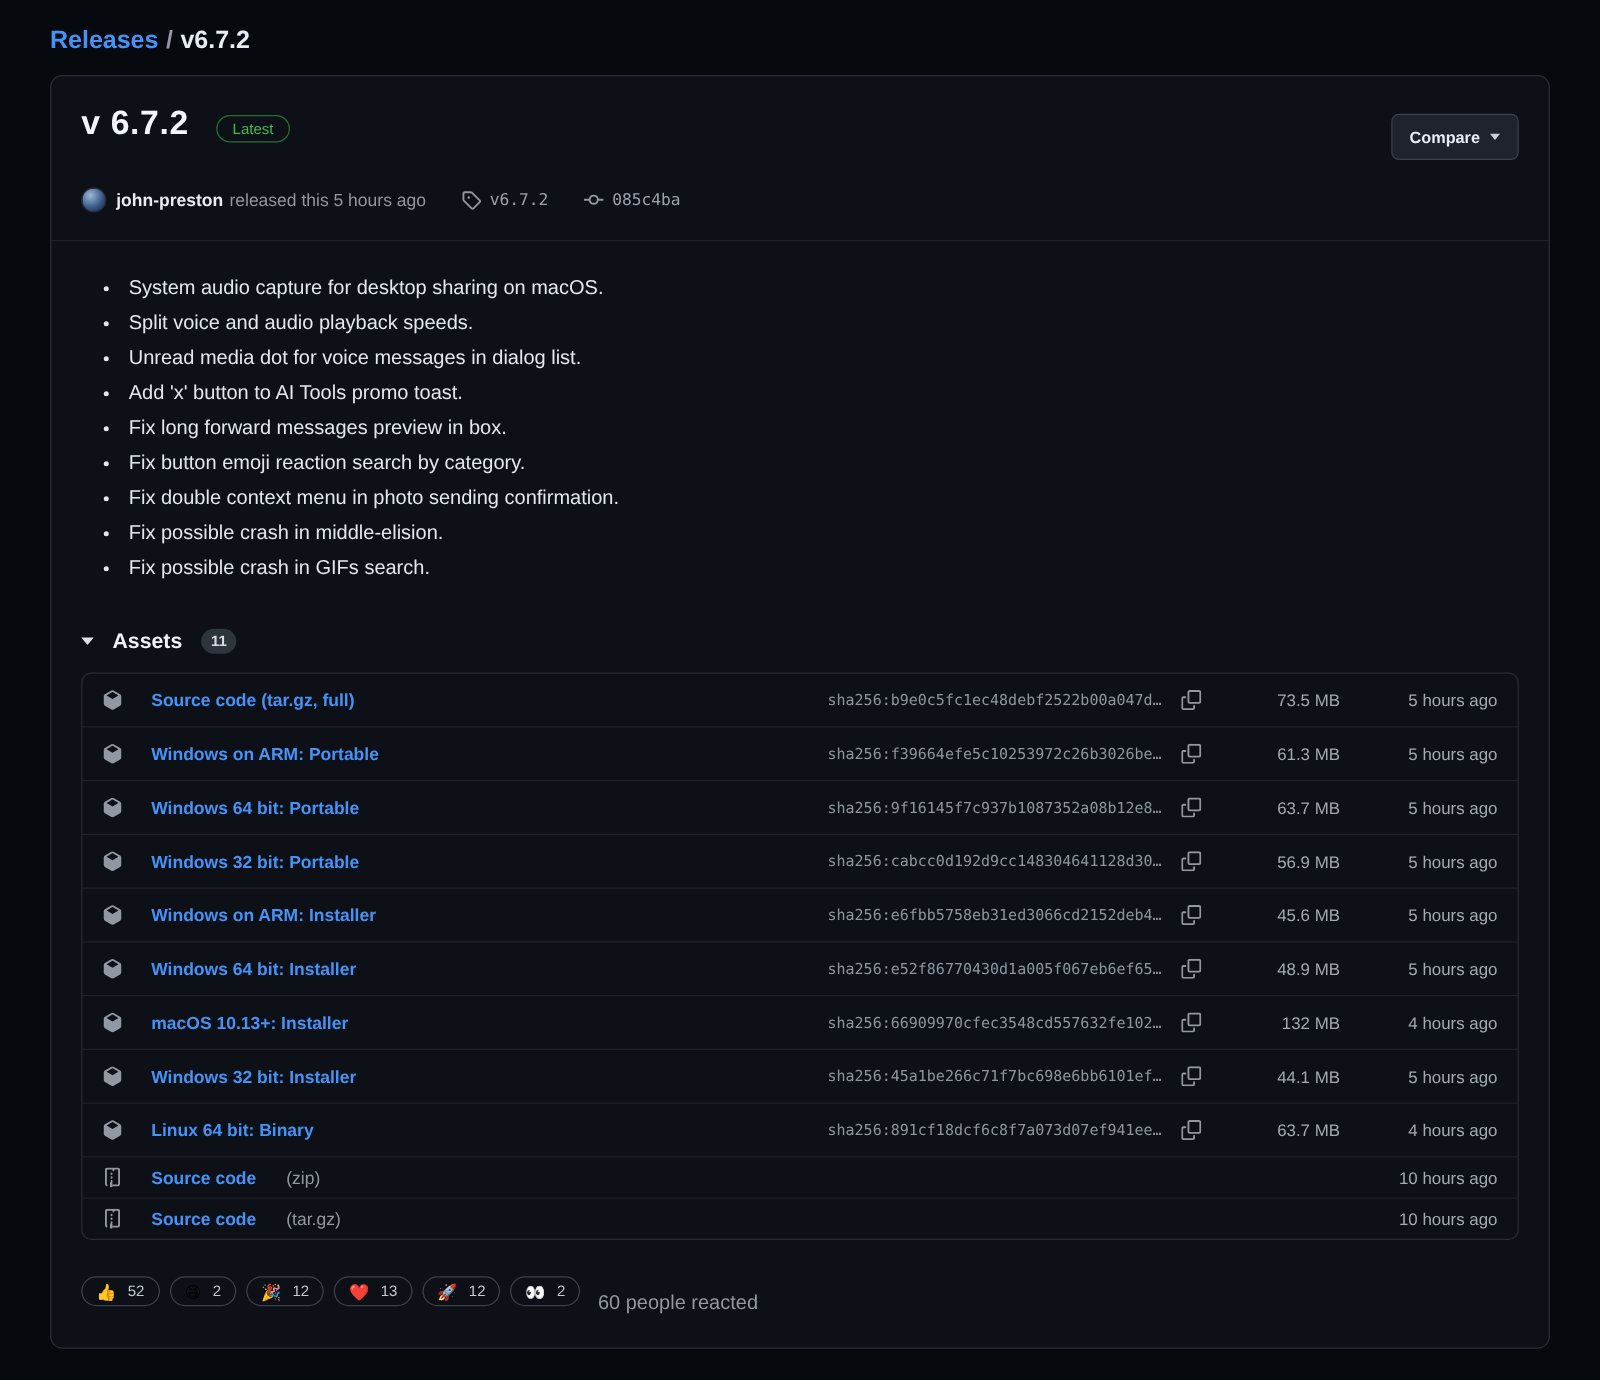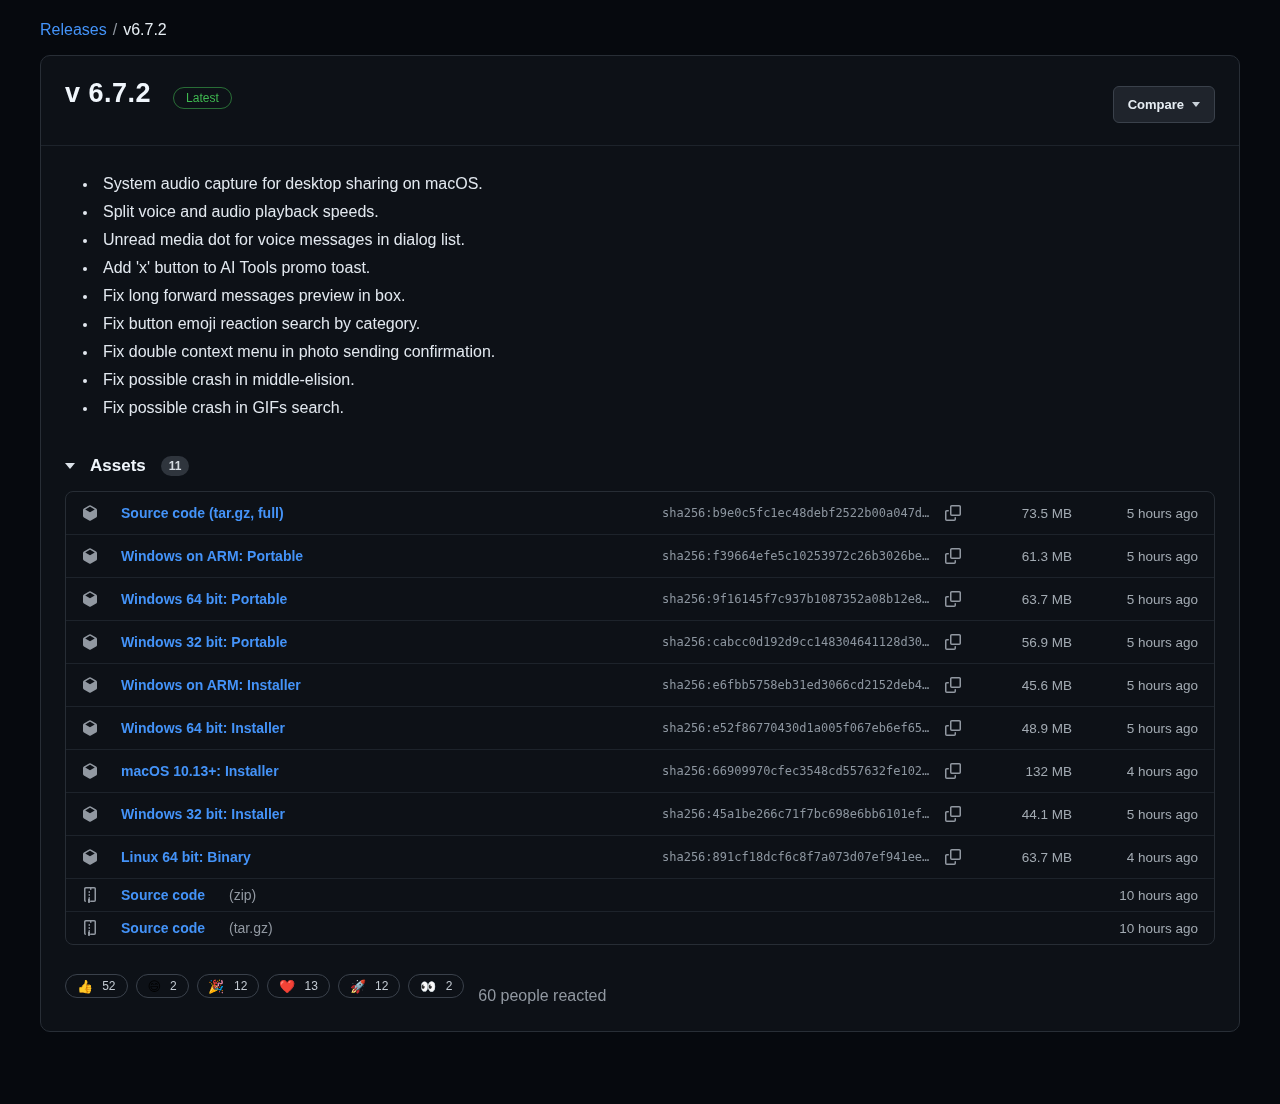--- a/index.html
+++ b/index.html
@@ -5,21 +5,21 @@
   * { box-sizing: border-box; margin: 0; padding: 0; }
   html, body { width: 1280px; height: 1104px; overflow: hidden; }
   body {
     background: #06090e;
     font-family: "Liberation Sans", "DejaVu Sans", sans-serif;
     color: #e6edf3;
   }
   .mono { font-family: "DejaVu Sans Mono", "Liberation Mono", monospace; }
 
   
-  .breadcrumb { padding: 21px 40px 16px; font-size: 16px; }
+  .breadcrumb { padding: 21px 40px 16px; font-size: 20px; font-weight: bold; }
   .breadcrumb a { color: #4493f8; text-decoration: none; }
   .breadcrumb .sep { color: #9198a1; margin: 0 6px; }
   .breadcrumb .current { color: #e6edf3; }
 
   
   .release-box {
     margin: 0 40px;
     background: #0d1117;
     border: 1px solid #282e36;
     border-radius: 10px;
@@ -119,20 +119,37 @@
   <div class="release-header">
     <div class="header-top">
       <div class="title-wrap">
         <h1 class="release-title">v 6.7.2</h1>
         <span class="latest-badge">Latest</span>
       </div>
       <button class="compare-btn">
         <span>Compare</span>
         <span class="caret-down"></span>
       </button>
+    </div>
+    <div class="author-row">
+      <span class="avatar"></span>
+      <span class="author-name">john-preston</span>
+      <span>released this 5 hours ago</span>
+      <span class="meta-group">
+        <svg width="16" height="16" viewBox="0 0 16 16" fill="currentColor">
+            <path d="M1 7.775V2.75C1 1.784 1.784 1 2.75 1h5.025c.464 0 .91.184 1.238.513l6.25 6.25a1.75 1.75 0 0 1 0 2.474l-5.026 5.026a1.75 1.75 0 0 1-2.474 0l-6.25-6.25A1.752 1.752 0 0 1 1 7.775Zm1.5 0c0 .066.026.13.073.177l6.25 6.25a.25.25 0 0 0 .354 0l5.025-5.025a.25.25 0 0 0 0-.354l-6.25-6.25a.25.25 0 0 0-.177-.073H2.75a.25.25 0 0 0-.25.25ZM6 5a1 1 0 1 1 0 2 1 1 0 0 1 0-2Z"></path>
+          </svg>
+        <span class="mono meta-label">v6.7.2</span>
+      </span>
+      <span class="meta-group">
+        <svg width="16" height="16" viewBox="0 0 16 16" fill="currentColor">
+            <path d="M11.93 8.5a4.002 4.002 0 0 1-7.86 0H.75a.75.75 0 0 1 0-1.5h3.32a4.002 4.002 0 0 1 7.86 0h3.32a.75.75 0 0 1 0 1.5Zm-1.43-.75a2.5 2.5 0 1 0-5 0 2.5 2.5 0 0 0 5 0Z"></path>
+          </svg>
+        <span class="mono meta-label">085c4ba</span>
+      </span>
     </div>
   </div>
 
   <div class="release-body">
     <ul class="notes">
         <li>System audio capture for desktop sharing on macOS.</li>
         <li>Split voice and audio playback speeds.</li>
         <li>Unread media dot for voice messages in dialog list.</li>
         <li>Add 'x' button to AI Tools promo toast.</li>
         <li>Fix long forward messages preview in box.</li>

